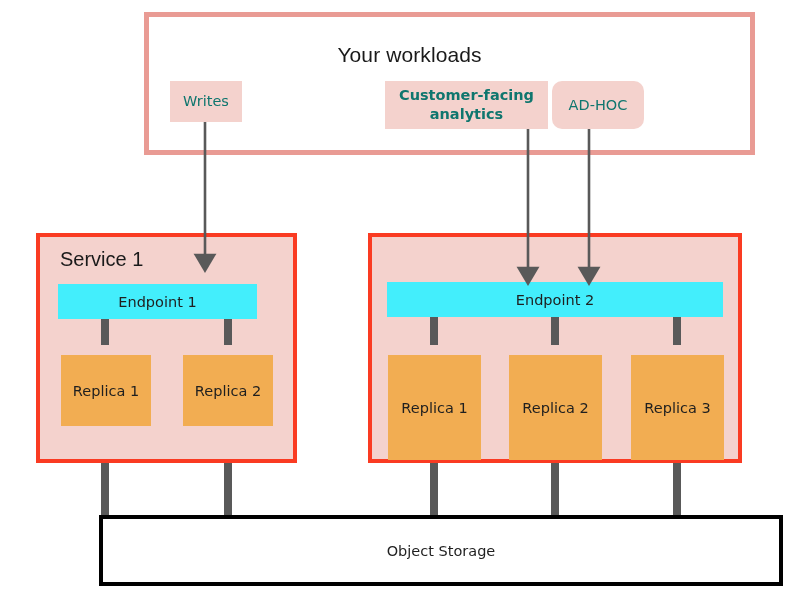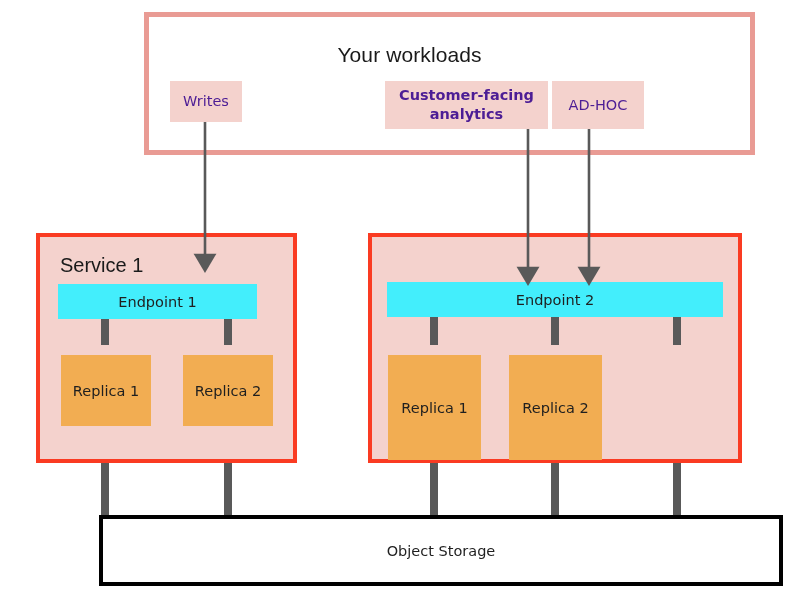--- a/index.html
+++ b/index.html
@@ -44,42 +44,42 @@
 
   
   .chip {
     background: #f4d2cd;
     display: flex;
     align-items: center;
     justify-content: center;
     text-align: center;
     font-family: "DejaVu Sans", sans-serif;
     font-size: 14.5px;
-    color: #4c1d95;
+    color: #0f766e;
     line-height: 1.3;
     padding: 0 12px;
   }
   .chip-writes   { left: 170px; top: 81px; width: 72px;  height: 41px; }
   .chip-cfa      { left: 385px; top: 81px; width: 163px; height: 48px; font-weight: bold; }
-  .chip-adhoc    { left: 552px; top: 81px; width: 92px;  height: 48px; }
+  .chip-adhoc    { left: 552px; top: 81px; width: 92px;  height: 48px; border-radius: 10px; }
 
   
   .service-box {
     background: #f4d2cd;
     border: 4px solid #fa3b22;
   }
   .service1 { left: 36px;  top: 233px; width: 261px; height: 230px; }
   .service2 { left: 368px; top: 233px; width: 374px; height: 230px; }
   .service-title {
     position: absolute;
     font-family: "Liberation Sans", sans-serif;
     font-size: 20px;
     color: #1a1a1a;
   }
-  .service1-title { left: 60px;  top: 248px; margin-top: 6px; }
+  .service1-title { left: 60px;  top: 248px; }
   .service2-title { left: 381px; top: 248px; }
 
   
   .endpoint {
     background: #43eefc;
     display: flex;
     align-items: center;
     justify-content: center;
     font-family: "DejaVu Sans", sans-serif;
     font-size: 14.5px;
@@ -167,20 +167,21 @@
   <div class="abs service-box service2"></div>
 
   <div class="abs pipe" style="left:430px; top:317px; height:28px;"></div>
   <div class="abs pipe" style="left:551px; top:317px; height:28px;"></div>
   <div class="abs pipe" style="left:673px; top:317px; height:28px;"></div>
 
   <div class="abs endpoint endpoint2">Endpoint 2</div>
 
   <div class="abs replica s2r1">Replica 1</div>
   <div class="abs replica s2r2">Replica 2</div>
+  <div class="abs replica s2r3">Replica 3</div>
 
   <div class="abs object-storage">Object Storage</div>
 
   <svg class="arrow-layer" viewBox="0 0 787 595" width="787" height="595">
     <defs>
       <marker id="ah" markerWidth="10" markerHeight="10" refX="4.2" refY="5" orient="auto" markerUnits="strokeWidth">
         <path d="M0.6,0.6 L8,5 L0.6,9.4 z" fill="#595959"></path>
       </marker>
     </defs>
 

